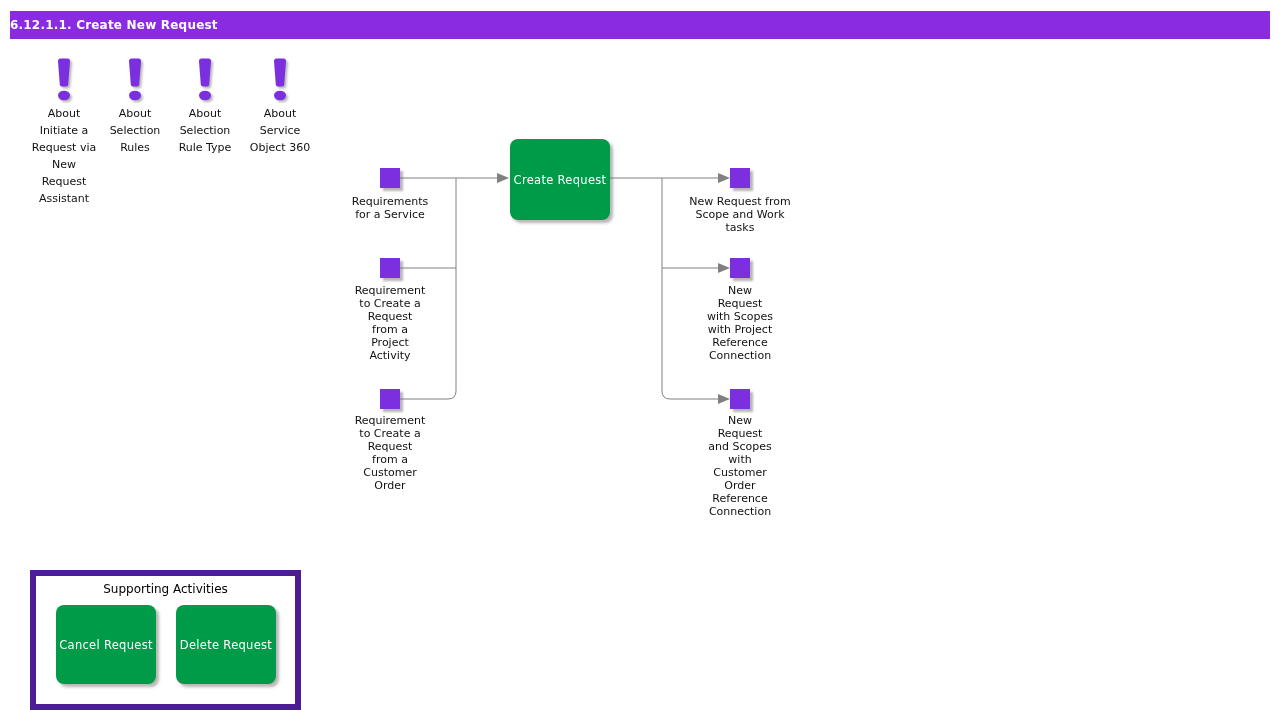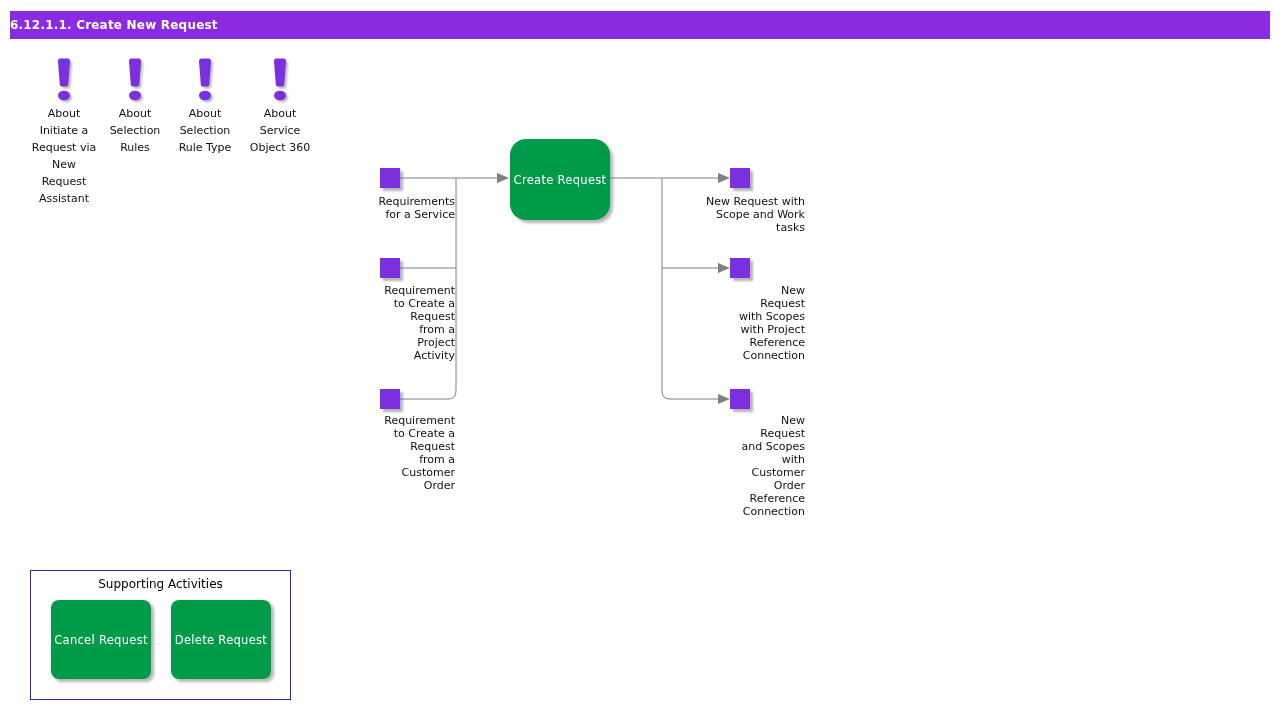--- a/index.html
+++ b/index.html
@@ -24,32 +24,32 @@
     margin-top:2px;font-size:11px;line-height:17px;text-align:center;
     white-space:pre-line;color:#111111;
   }
   .connectors{position:absolute;left:0;top:0;pointer-events:none;}
   .node-square{
     position:absolute;width:20px;height:20px;background:#7B2FDE;
     box-shadow:3px 3px 2px rgba(110,110,110,0.5);cursor:pointer;
   }
   .node-label{
     position:absolute;width:130px;font-size:11px;line-height:13px;
-    text-align:right;white-space:pre-line;color:#111111;
+    text-align:center;white-space:pre-line;color:#111111;
   }
   .process-box{
     position:absolute;left:510px;top:139px;width:100px;height:81px;
-    background:#009B48;border-radius:16px;color:#ffffff;font-size:11.5px;
+    background:#009B48;border-radius:8px;color:#ffffff;font-size:11.5px;
     display:flex;align-items:center;justify-content:center;
     box-shadow:3px 3px 3px rgba(110,110,110,0.5);cursor:pointer;
     letter-spacing:0.3px;
   }
   .supporting-box{
     position:absolute;left:30px;top:570px;width:259px;height:128px;
-    border:1px solid #4c1d95;background:#ffffff;
+    border:6px solid #4c1d95;background:#ffffff;
   }
   .supporting-title{
     position:absolute;top:6px;left:0;width:100%;text-align:center;
     font-size:12px;color:#000000;
   }
   .green-btn{
     position:absolute;top:29px;width:100px;height:79px;background:#009B48;
     border-radius:8px;color:#ffffff;font-size:11.5px;letter-spacing:0.3px;
     display:flex;align-items:center;justify-content:center;
     box-shadow:3px 3px 3px rgba(110,110,110,0.5);cursor:pointer;
@@ -140,21 +140,21 @@
 Request
 from a
 Customer
 Order</div>
 
   <div class="process-box">
     <span>Create Request</span>
   </div>
 
   <div class="node-square" style="left:730px;top:168px;"></div>
-  <div class="node-label" style="left:675px;top:195px;">New Request with
+  <div class="node-label" style="left:675px;top:195px;">New Request from
 Scope and Work
 tasks</div>
 
   <div class="node-square" style="left:730px;top:258px;"></div>
   <div class="node-label" style="left:675px;top:284px;">New
 Request
 with Scopes
 with Project
 Reference
 Connection</div>

